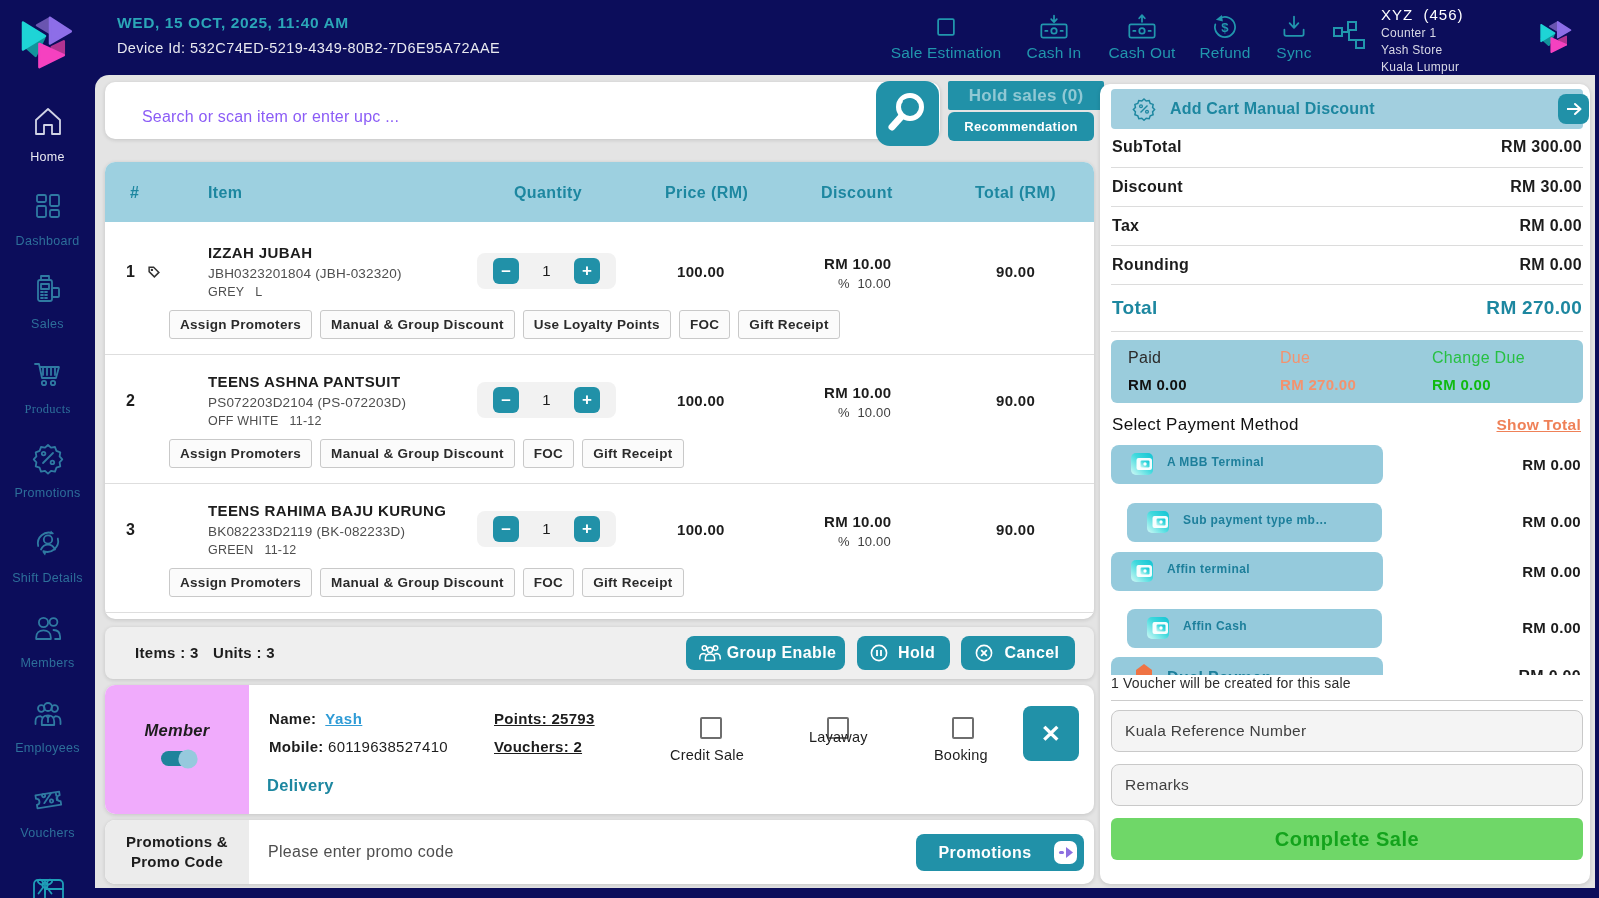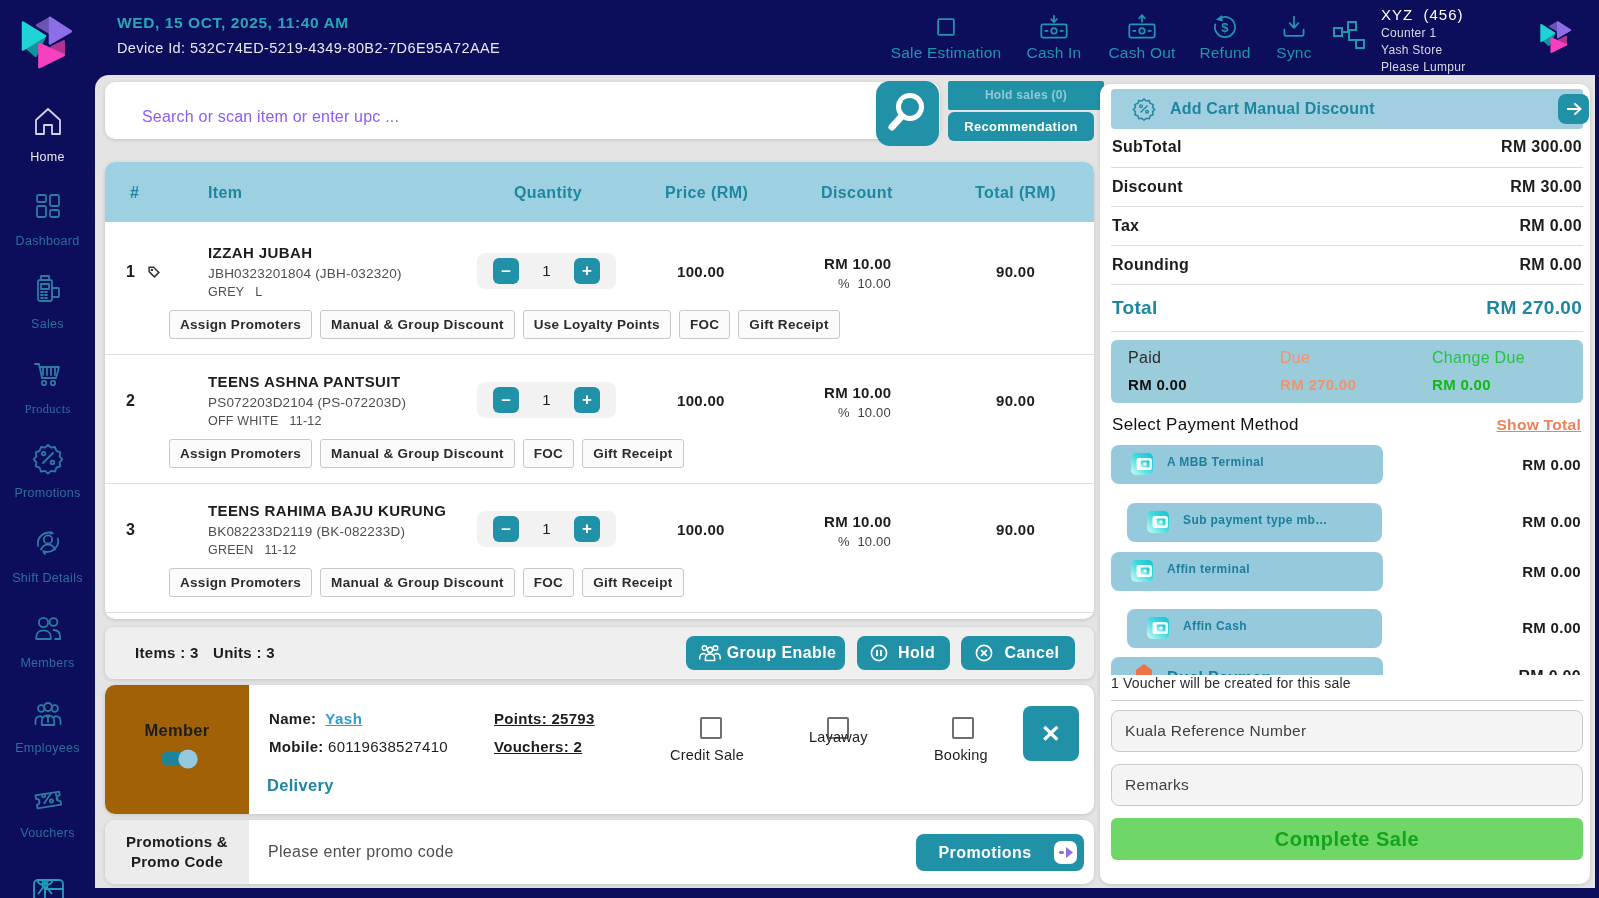--- a/index.html
+++ b/index.html
@@ -22,21 +22,21 @@
 .navitem.active { color:#e9e9f2; }
 
 
 #content { left:95px; top:75px; width:1500px; height:813px; background:#e4e4e4; border-top-left-radius:14px; }
 .card { position:absolute; background:#fff; border-radius:10px; }
 
 
 #searchcard { left:10px; top:7px; width:835px; height:57px; box-shadow:0 1px 4px rgba(0,0,0,0.14); }
 #searchcard .ph { position:absolute; left:37px; top:26px; color:#8b5cf6; font-size:16px; letter-spacing:0.2px; }
 #searchbtn { left:781px; top:6px; width:63px; height:65px; background:#2191a8; border-radius:14px; }
-#holdsales { left:853px; top:6px; width:156px; height:29px; background:#2191a8; border-radius:2px; color:rgba(255,255,255,0.5); font-size:12px; font-weight:bold; text-align:center; line-height:29px; letter-spacing:0.3px; }
+#holdsales { left:853px; top:6px; width:156px; height:29px; background:#2191a8; border-radius:2px; color:rgba(255,255,255,0.5); font-size:17px; font-weight:bold; text-align:center; line-height:29px; letter-spacing:0.3px; }
 #recom { left:853px; top:37px; width:146px; height:29px; background:#2191a8; border-radius:6px; color:#fff; font-size:13px; font-weight:bold; text-align:center; line-height:29px; letter-spacing:0.3px; }
 
 
 #tablecard { left:10px; top:87px; width:989px; height:457px; border-radius:10px; overflow:hidden; box-shadow:0 1px 4px rgba(0,0,0,0.14); }
 #thead { position:absolute; left:0; top:0; width:989px; height:60px; background:#9dd0e0; color:#1d87a0; font-weight:bold; font-size:16px; }
 #thead div { position:absolute; top:22px; letter-spacing:0.4px; }
 .rowline { position:absolute; left:0; width:989px; border-bottom:1px solid #dedede; }
 .itemname { position:absolute; font-weight:bold; color:#1d1d1d; font-size:15px; letter-spacing:0.4px; }
 .itemcode { position:absolute; color:#4e4e4e; font-size:13.5px; letter-spacing:0.2px; }
 .itemattr { position:absolute; color:#4e4e4e; font-size:12.5px; letter-spacing:0.2px; }
@@ -49,21 +49,21 @@
 .btnrow { position:absolute; left:64px; }
 .actbtn { display:inline-block; background:#fbfbfb; border:1px solid #c9c9c9; border-radius:3px; color:#2b2b2b; font-weight:bold; font-size:13.5px; height:29px; line-height:27px; padding:0 10px; margin-right:8px; letter-spacing:0.3px; }
 
 
 #footerbar { left:10px; top:552px; width:989px; height:52px; background:#efefef; border-radius:8px; box-shadow:0 1px 4px rgba(0,0,0,0.14); }
 #footerbar .cnt { position:absolute; top:17px; font-weight:bold; color:#1d1d1d; font-size:15px; letter-spacing:0.3px; }
 .tealbtn { position:absolute; background:#2191a8; border-radius:8px; color:#fff; font-weight:bold; font-size:16px; text-align:center; letter-spacing:0.4px; }
 
 
 #membercard { left:10px; top:610px; width:989px; height:129px; overflow:hidden; box-shadow:0 1px 4px rgba(0,0,0,0.14); }
-#memlabel { position:absolute; left:0; top:0; width:144px; height:129px; background:#a16207; }
+#memlabel { position:absolute; left:0; top:0; width:144px; height:129px; background:#f0abfc;font-style:italic; }
 #memlabel .t { position:absolute; left:0; top:36px; width:144px; text-align:center; font-weight:bold; font-size:16.5px; color:#1d1d1d; letter-spacing:0.3px; }
 .mline { position:absolute; font-size:15px; color:#1d1d1d; letter-spacing:0.3px; }
 .mlabel { font-weight:bold; }
 .link { color:#2e9bd6; font-weight:bold; text-decoration:underline; letter-spacing:0.5px; }
 .ulbl { font-weight:bold; text-decoration:underline; }
 .chk { position:absolute; width:22px; height:22px; border:2px solid #6e6e6e; background:#fff; border-radius:2px; }
 .chklbl { position:absolute; font-size:14.5px; color:#1d1d1d; letter-spacing:0.2px; }
 
 
 #promocard { left:10px; top:745px; width:989px; height:64px; overflow:hidden; box-shadow:0 1px 4px rgba(0,0,0,0.14); }
@@ -144,21 +144,21 @@
   <div class="abs" style="left:1332px;top:20px;" id="ta-org"><svg width="40" height="36" viewBox="0 0 40 36">
         <rect x="2" y="8" width="8" height="8" stroke="#2196ad" fill="none" stroke-width="2"></rect>
         <rect x="16" y="2" width="8" height="8" stroke="#2196ad" fill="none" stroke-width="2"></rect>
         <rect x="24" y="20" width="8" height="8" stroke="#2196ad" fill="none" stroke-width="2"></rect>
         <path d="M10 12 h7 v8 h7 M17 12 v-2" stroke="#2196ad" fill="none" stroke-width="2"></path>
       </svg></div>
   <div class="abs store">
     <div class="xyz">XYZ&nbsp; (456)</div>
     <div class="sm">Counter 1</div>
     <div class="sm">Yash Store</div>
-    <div class="sm">Please Lumpur</div>
+    <div class="sm">Kuala Lumpur</div>
   </div>
   <svg class="abs" style="left:1538px;top:17px;" width="37" height="37" viewBox="0 0 60 60">
     <g stroke-linejoin="round">
     <polygon points="5.5,35 17.6,45.9 26.4,27.4" fill="#12949c" stroke="#12949c" stroke-width="2.5"></polygon>
     <polygon points="5,12.5 27,26 5,39.5" fill="#1ed4d6" stroke="#1ed4d6" stroke-width="2.5"></polygon>
     <polygon points="19,15.3 31.9,8 31.9,23" fill="#6a55b0" stroke="#6a55b0" stroke-width="2.5"></polygon>
     <polygon points="32,7.8 52.8,21.4 32,33.5" fill="#8d6ee8" stroke="#8d6ee8" stroke-width="2.5"></polygon>
     <polygon points="33.7,37.1 45.8,31.4 45.8,44.9" fill="#b13391" stroke="#b13391" stroke-width="2.5"></polygon>
     <polygon points="21.4,34 45.8,45.1 21.4,57.1" fill="#f541c0" stroke="#f541c0" stroke-width="2.5"></polygon>
     </g>

